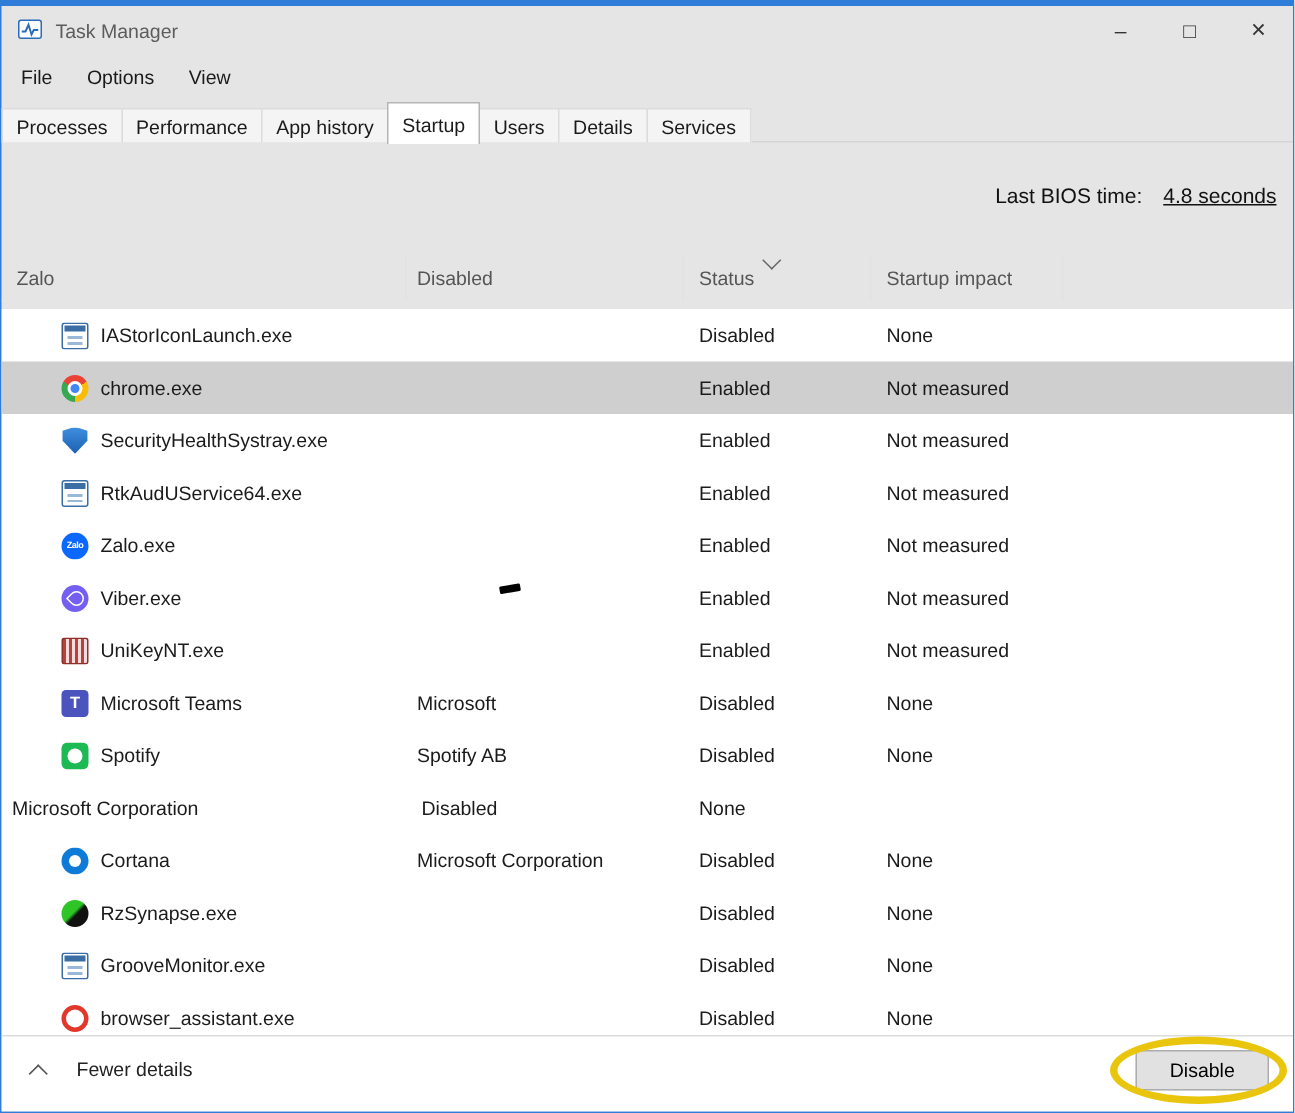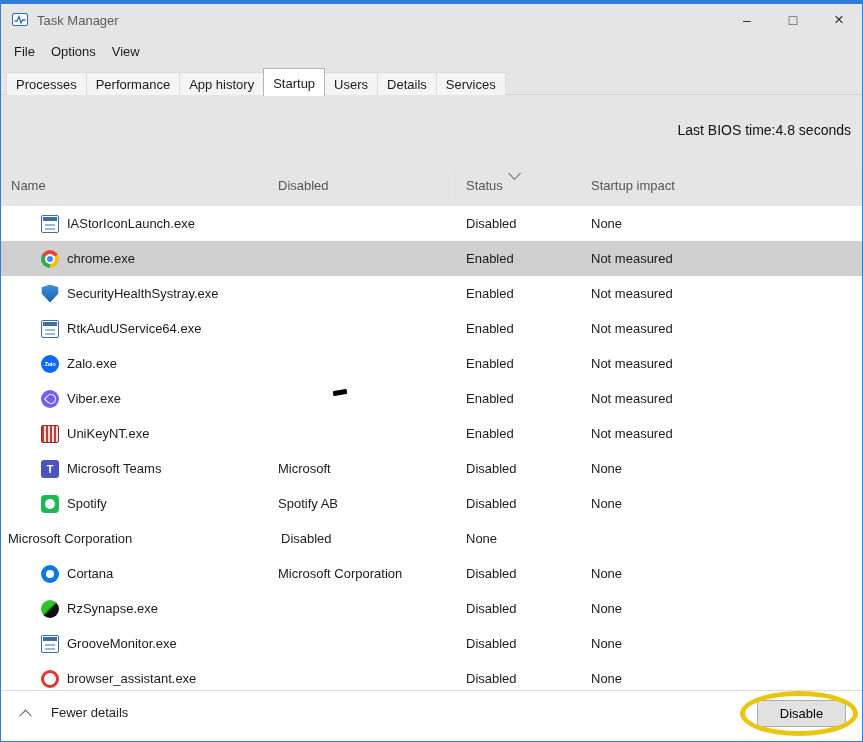--- a/index.html
+++ b/index.html
@@ -21,32 +21,32 @@
 
   
   .titlebar { position: absolute; top: 0; left: 0; right: 0; height: 32px; display: flex; align-items: center; padding-left: 11px; }
   .tm-icon { width: 16px; height: 16px; margin-right: 9px; flex: 0 0 16px; }
   .title { font-size: 13px; color: #5c5c5c; }
   .win-controls { margin-left: auto; display: flex; height: 100%; }
   .wc { width: 46px; height: 100%; display: flex; align-items: center; justify-content: center; font-size: 14px; color: #333; cursor: default; }
   .wc.close { font-size: 17px; }
 
   
-  .menubar { position: absolute; top: 32px; left: 0; right: 0; height: 30px; display: flex; align-items: center; gap: 16px; padding-left: 13px; font-size: 13px; color: #1a1a1a; }
+  .menubar { position: absolute; top: 32px; left: 0; right: 0; height: 30px; display: flex; align-items: center; gap: 23px; padding-left: 13px; font-size: 13px; color: #1a1a1a; }
   .menu-item { cursor: default; }
 
   
-  .tabstrip { position: absolute; top: 63px; left: 0; right: 0; height: 28px; display: flex; align-items: flex-end; padding-left: 5px; }
+  .tabstrip { position: absolute; top: 63px; left: 0; right: 0; height: 28px; display: flex; align-items: flex-end; }
   .tabstrip::after { content: ''; position: absolute; left: 0; right: 0; bottom: 0; height: 1px; background: #d5d5d5; }
   .tab { position: relative; z-index: 1; height: 23px; padding: 4px 9px 0 9px; font-size: 13px; background: #f4f4f4; border: 1px solid #dcdcdc; border-bottom: none; margin-right: -1px; white-space: nowrap; }
   .tab.active { z-index: 3; height: 28px; padding-top: 7px; background: #fff; border-color: #b5b5b5; margin-bottom: -1px; }
 
   
   .bios { position: absolute; top: 113px; right: 11px; height: 26px; line-height: 26px; font-size: 14px; color: #111; }
-  .bios-value { margin-left: 0; }
+  .bios-value { margin-left: 14px; text-decoration: underline; }
 
   
   .table-header { position: absolute; top: 157px; left: 0; right: 0; height: 40px; border-bottom: 1px solid #e6e6e6; display: grid; grid-template-columns: 270px 185px 125px 128px 1fr; font-size: 13px; color: #555; }
   .th { position: relative; display: flex; align-items: flex-end; padding-bottom: 7px; }
   .th::after { content: ''; position: absolute; right: 0; top: 10px; bottom: 0; width: 1px; background: #e2e2e2; }
   .th-name { padding-left: 10px; }
   .th-pub { padding-left: 7px; }
   .th-status { padding-left: 10px; }
   .th-impact { padding-left: 10px; }
   .sort-chevron { position: absolute; top: 8px; left: 54px; width: 9px; height: 9px; border-right: 1.6px solid #666; border-bottom: 1.6px solid #666; transform: rotate(45deg); }
@@ -130,21 +130,21 @@
       <div class="tab">Details</div>
       <div class="tab">Services</div>
     </div>
 
   <div class="bios">
     <span>Last BIOS time:</span><span class="bios-value">4.8 seconds</span>
   </div>
 
   <div class="table-header">
     <div class="th th-name">
-      <span>Name</span>
+      <span>Zalo</span>
     </div>
     <div class="th th-pub">
       <span>Disabled</span>
     </div>
     <div class="th th-status">
       <span class="sort-chevron"></span>
       <span>Status</span>
     </div>
     <div class="th th-impact">
       <span>Startup impact</span>

